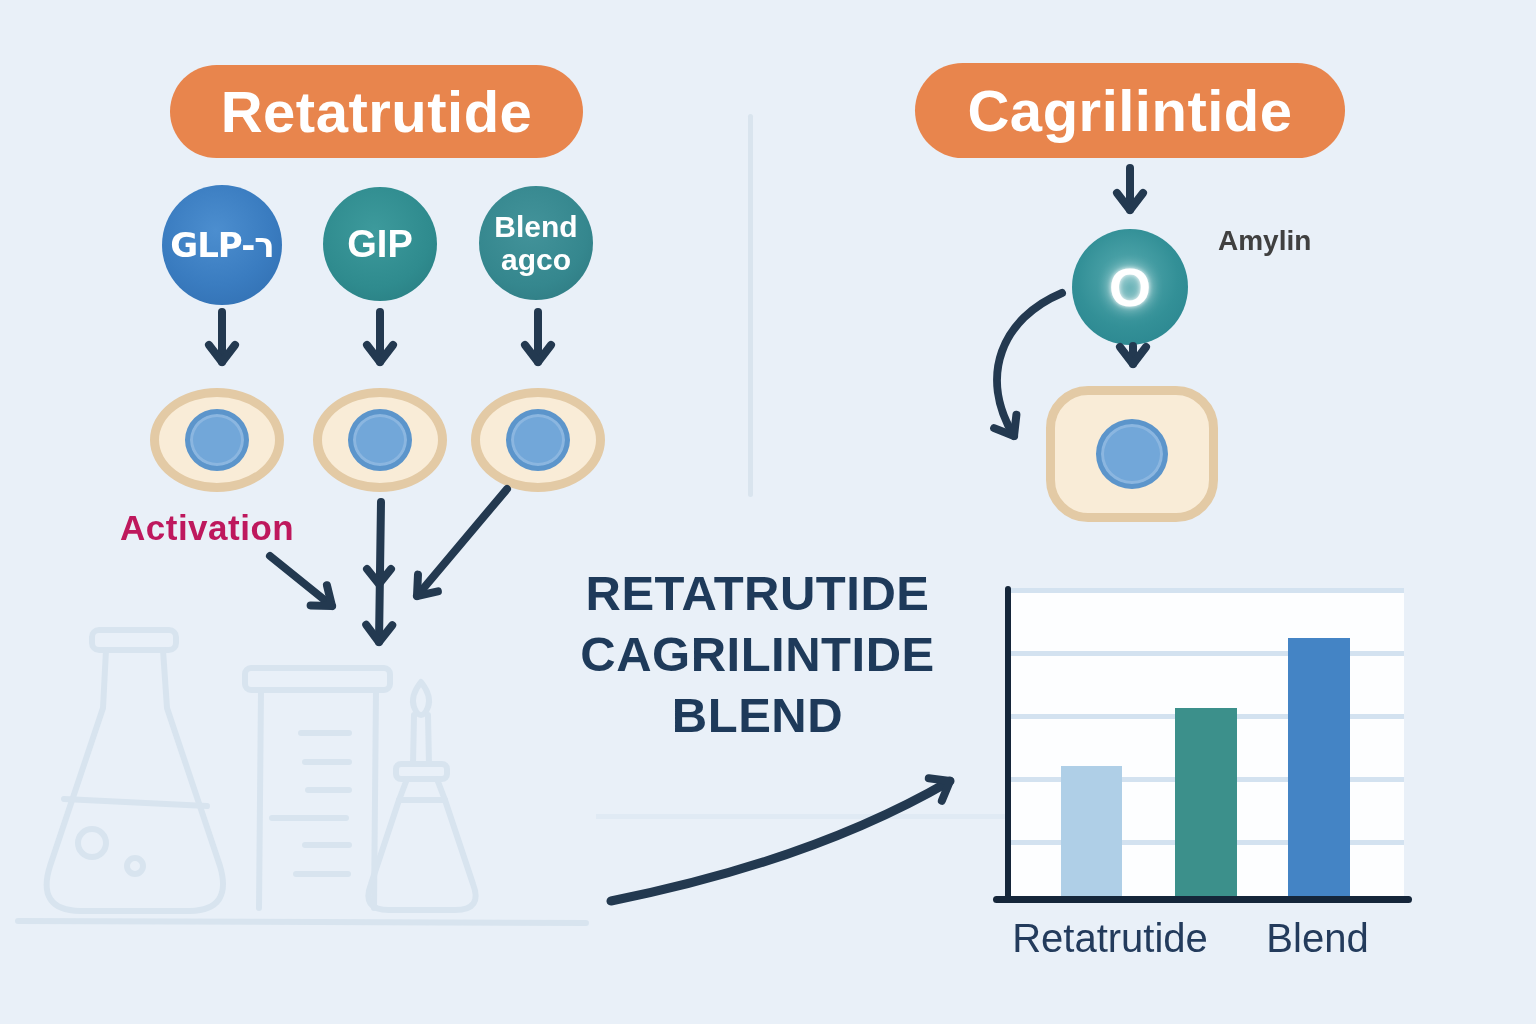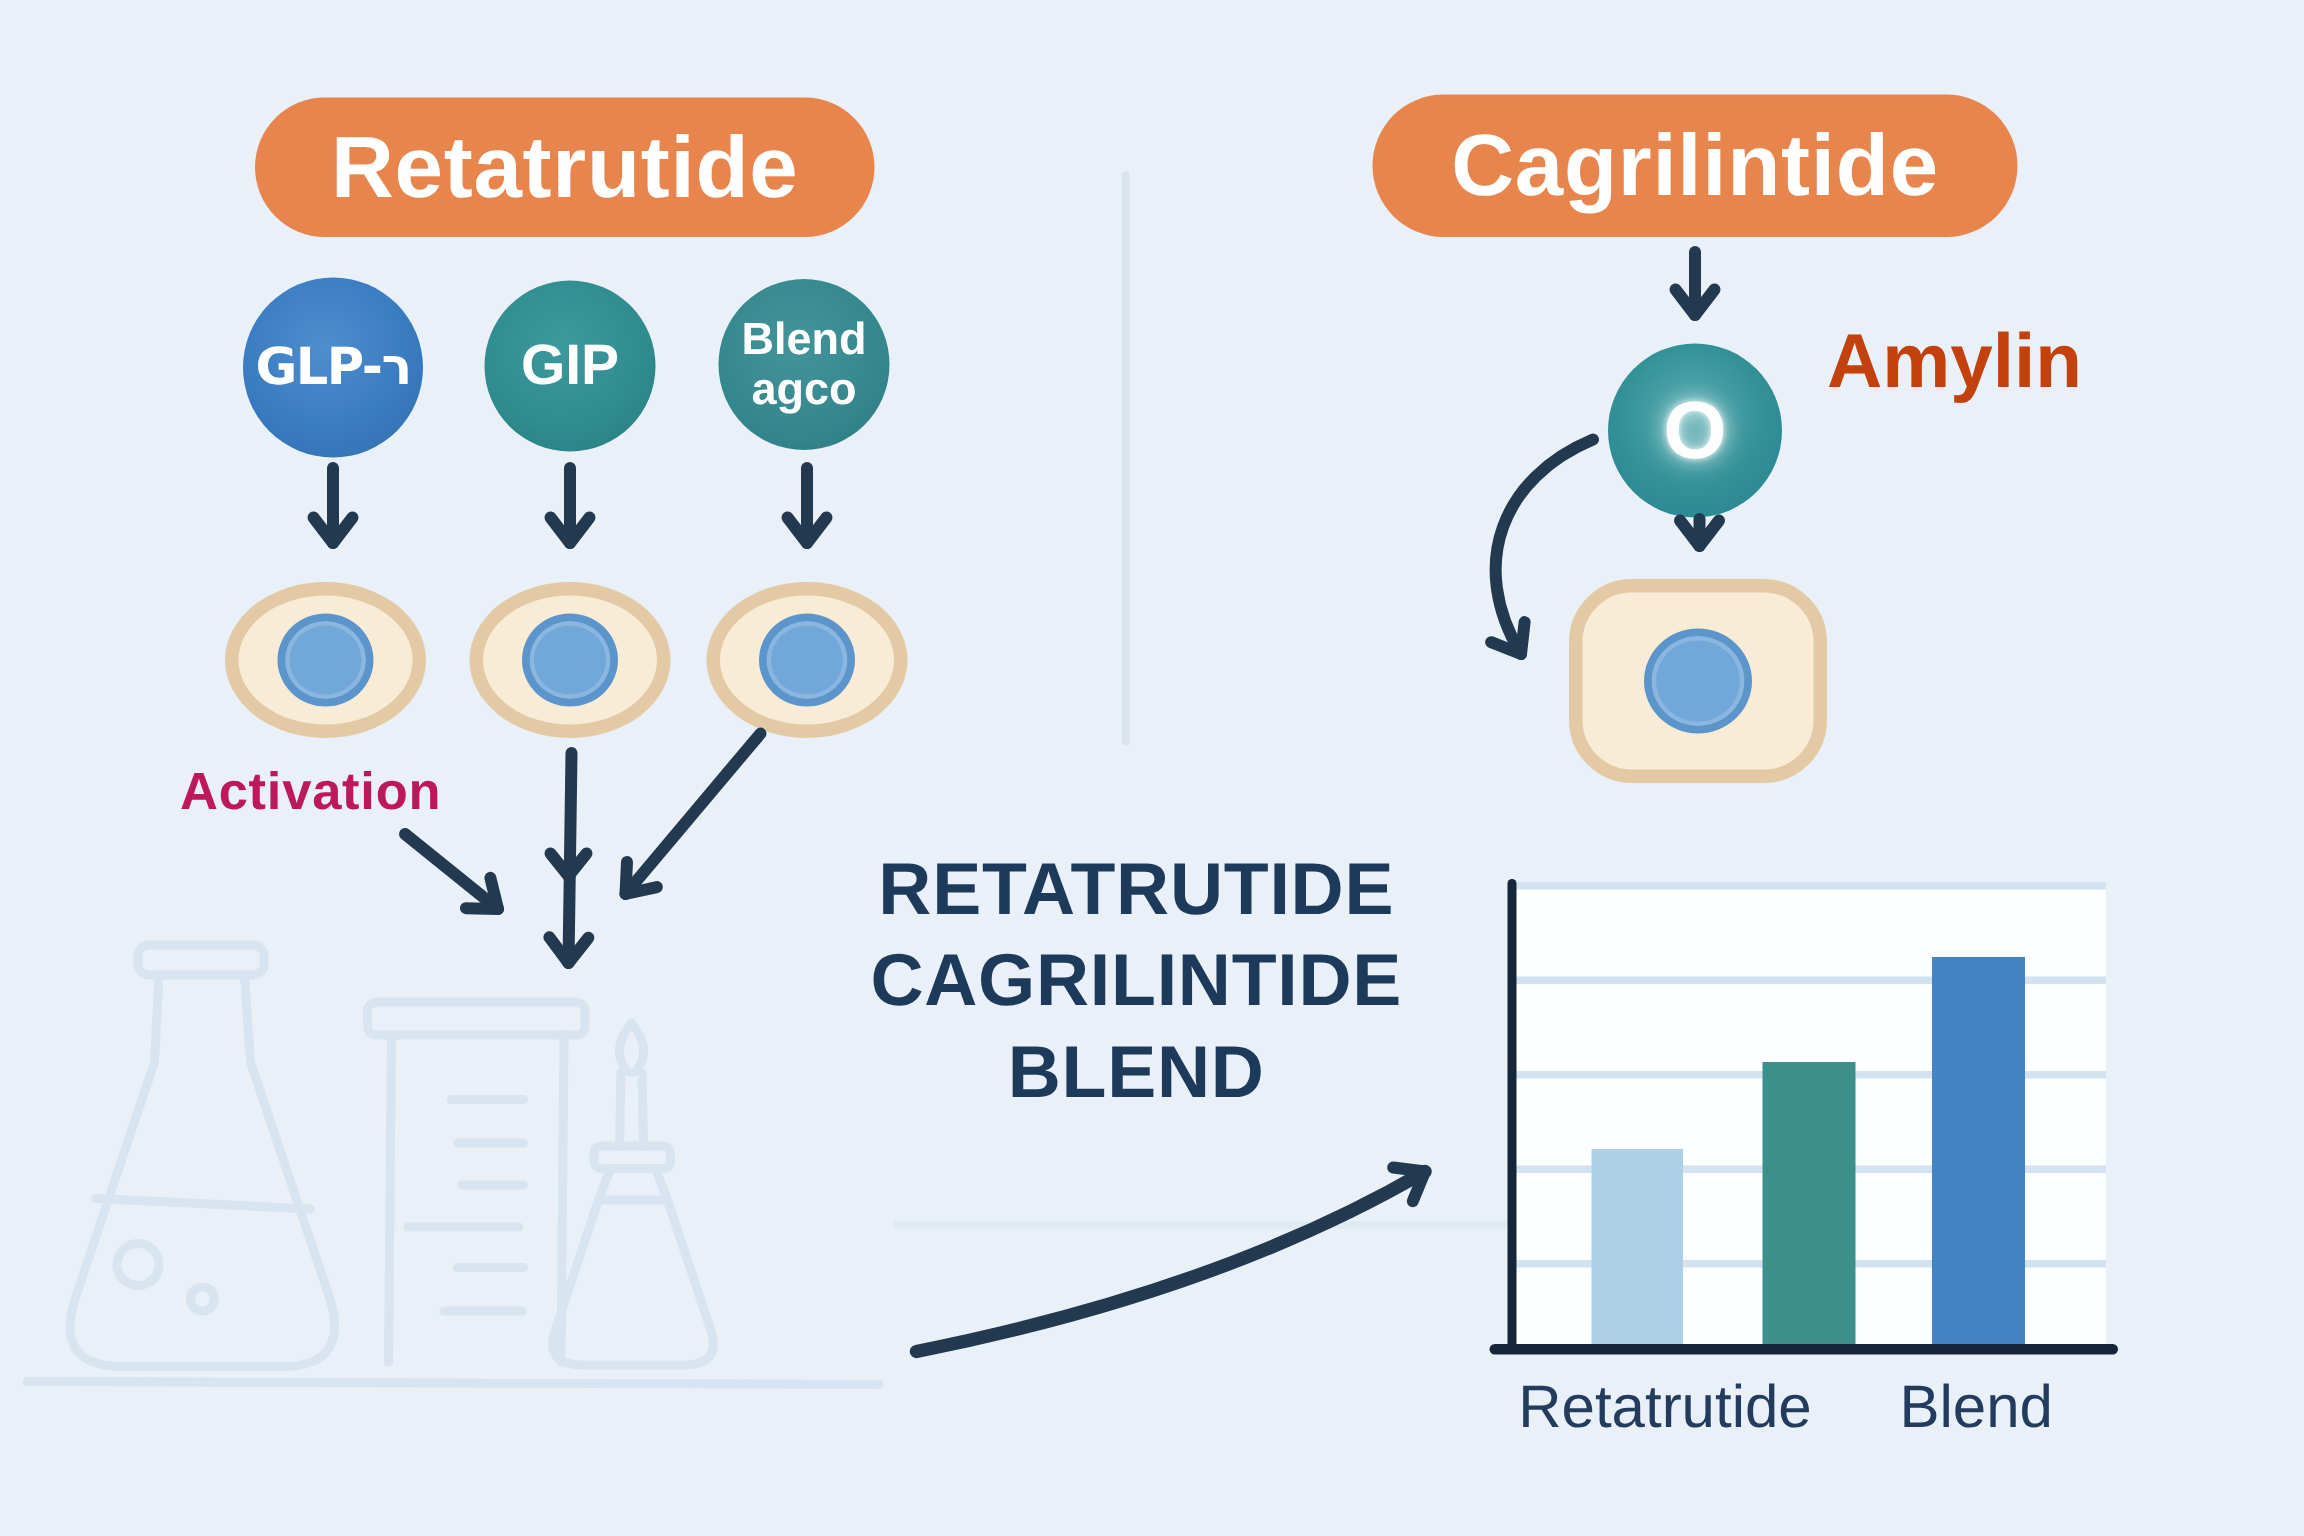--- a/index.html
+++ b/index.html
@@ -25,21 +25,21 @@
   .cell-oval{width:116px;height:86px;}
   .cell-1{left:150px;top:388px;}
   .cell-2{left:313px;top:388px;}
   .cell-3{left:471px;top:388px;}
   .cell-rect{left:1046px;top:386px;width:154px;height:118px;border-radius:42px;}
   .nucleus{background:#72A7D9;border:5px solid #5C95CB;border-radius:50%;width:54px;height:52px;box-shadow:inset 0 0 0 3px rgba(255,255,255,.18);}
   .nucleus-big{width:62px;height:60px;}
 
   
   .activation{left:120px;top:508px;font-size:35px;font-weight:bold;color:#be185d;letter-spacing:.5px;}
-  .amylin-label{left:1218px;top:216px;font-size:51px;font-weight:bold;color:#c2410c;line-height:49px;}
+  .amylin-label{left:1218px;top:216px;font-size:28px;font-weight:bold;color:#404040;line-height:49px;}
   .center-text{left:540px;top:563px;width:435px;text-align:center;font-size:49px;font-weight:bold;color:#1E3A5A;line-height:61px;letter-spacing:.5px;}
   .divider{left:748px;top:114px;width:5px;height:383px;background:#D9E4EE;border-radius:3px;}
 
   
   .chart-plot{left:1008px;top:588px;width:396px;height:312px;background:#FDFEFF;}
   .gridline{position:absolute;left:0;width:100%;height:5px;background:#D3E2F0;}
   .grid-ext{left:596px;top:814px;width:410px;height:5px;background:#DEE9F3;opacity:.85;}
   .y-axis{left:1005px;top:586px;width:6px;height:316px;background:#15263A;border-radius:3px;}
   .x-axis{left:993px;top:896px;width:419px;height:7px;background:#15263A;border-radius:4px;}
   .bar{position:absolute;bottom:124px;}

